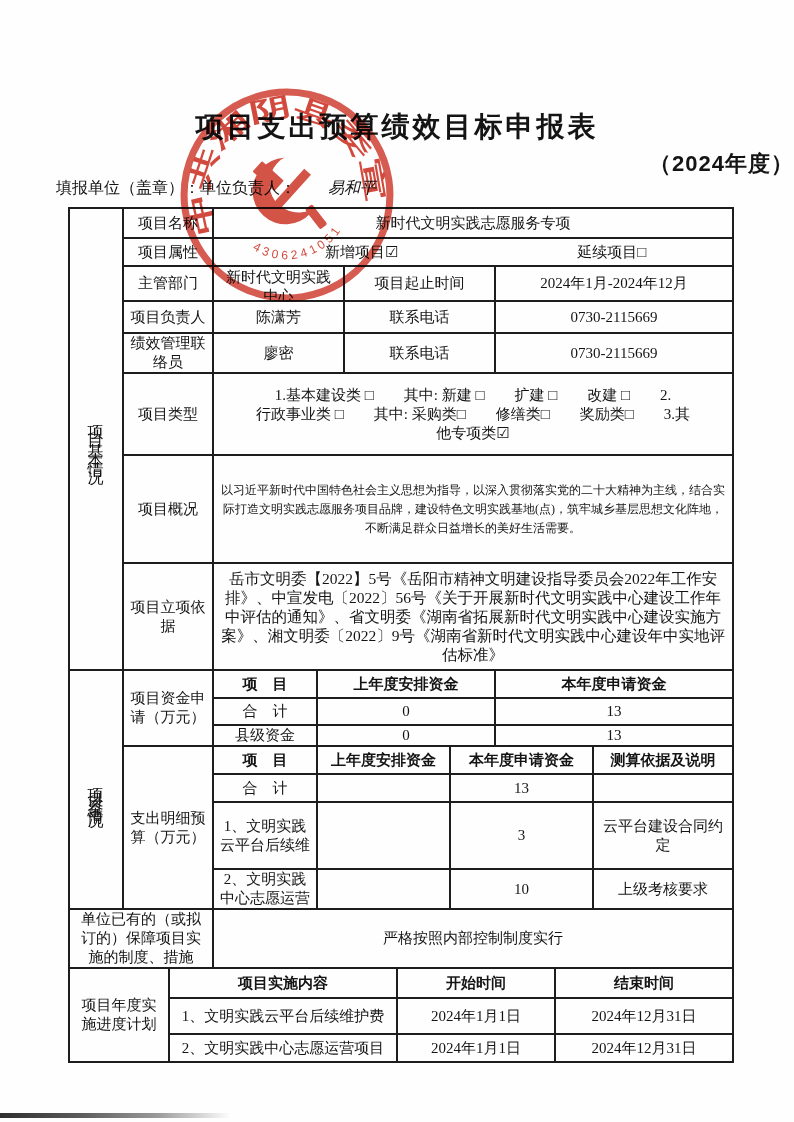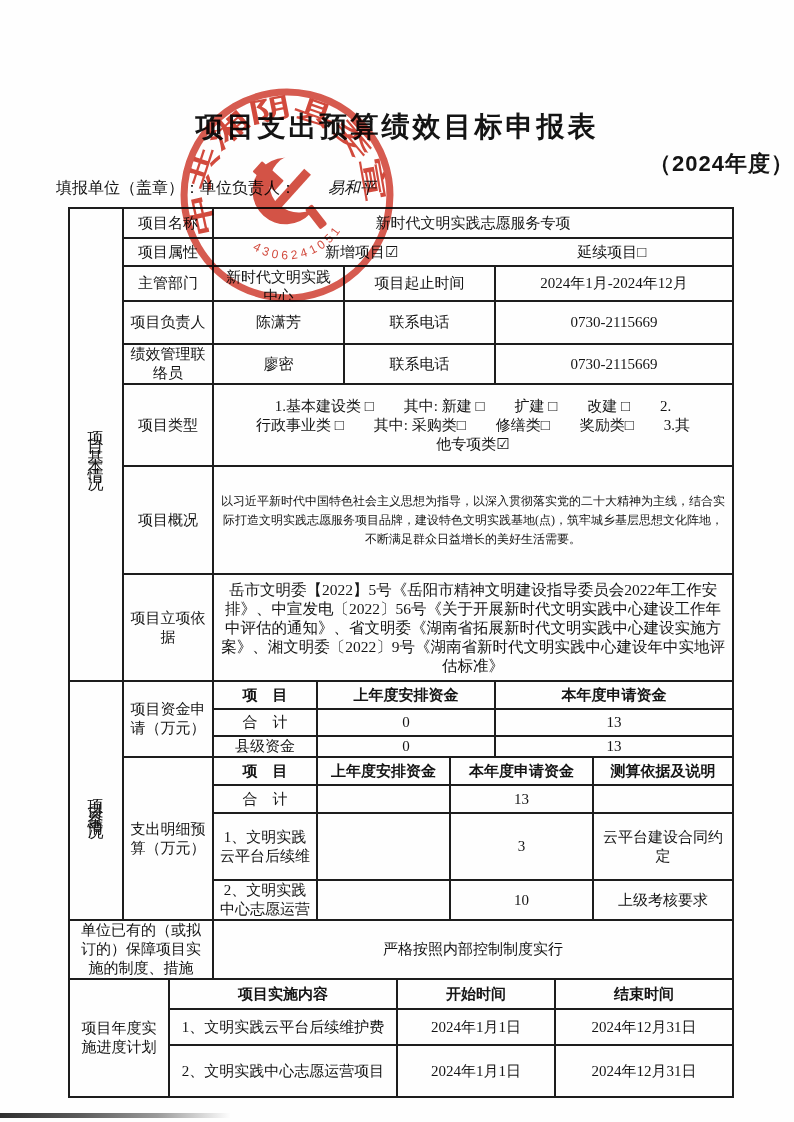--- a/index.html
+++ b/index.html
@@ -111,21 +111,21 @@
 
     <tr style="height:30px">
       <td colspan="2">主管部门</td>
       <td colspan="2" class="top">
             <div class="clip2">新时代文明实践中心</div>
           </td>
       <td colspan="3">项目起止时间</td>
       <td colspan="3">2024年1月-2024年12月</td>
     </tr>
 
-    <tr style="height:43px">
+    <tr style="height:32px">
       <td colspan="2">项目负责人</td>
       <td colspan="2">陈潇芳</td>
       <td colspan="3">联系电话</td>
       <td colspan="3">0730-2115669</td>
     </tr>
 
     <tr style="height:36px">
       <td colspan="2" class="pre tight">绩效管理联
 络员</td>
       <td colspan="2">廖密</td>
@@ -218,21 +218,21 @@
       <td colspan="3" class="bold">开始时间</td>
       <td colspan="2" class="bold">结束时间</td>
     </tr>
 
     <tr style="height:36px">
       <td colspan="4" class="tl" style="padding:0 4px">1、文明实践云平台后续维护费</td>
       <td colspan="3">2024年1月1日</td>
       <td colspan="2">2024年12月31日</td>
     </tr>
 
-    <tr style="height:52px">
+    <tr style="height:28px">
       <td colspan="4" class="tl" style="padding:0 2px">2、文明实践中心志愿运营项目</td>
       <td colspan="3">2024年1月1日</td>
       <td colspan="2">2024年12月31日</td>
     </tr>
   </tbody>
     </table>
 
   <svg class="stamp" viewBox="0 0 220 220">
     <defs>
       <path id="arcT" d="M 36.7,136.7 A 78,78 0 1 1 183.3,136.7"></path>

